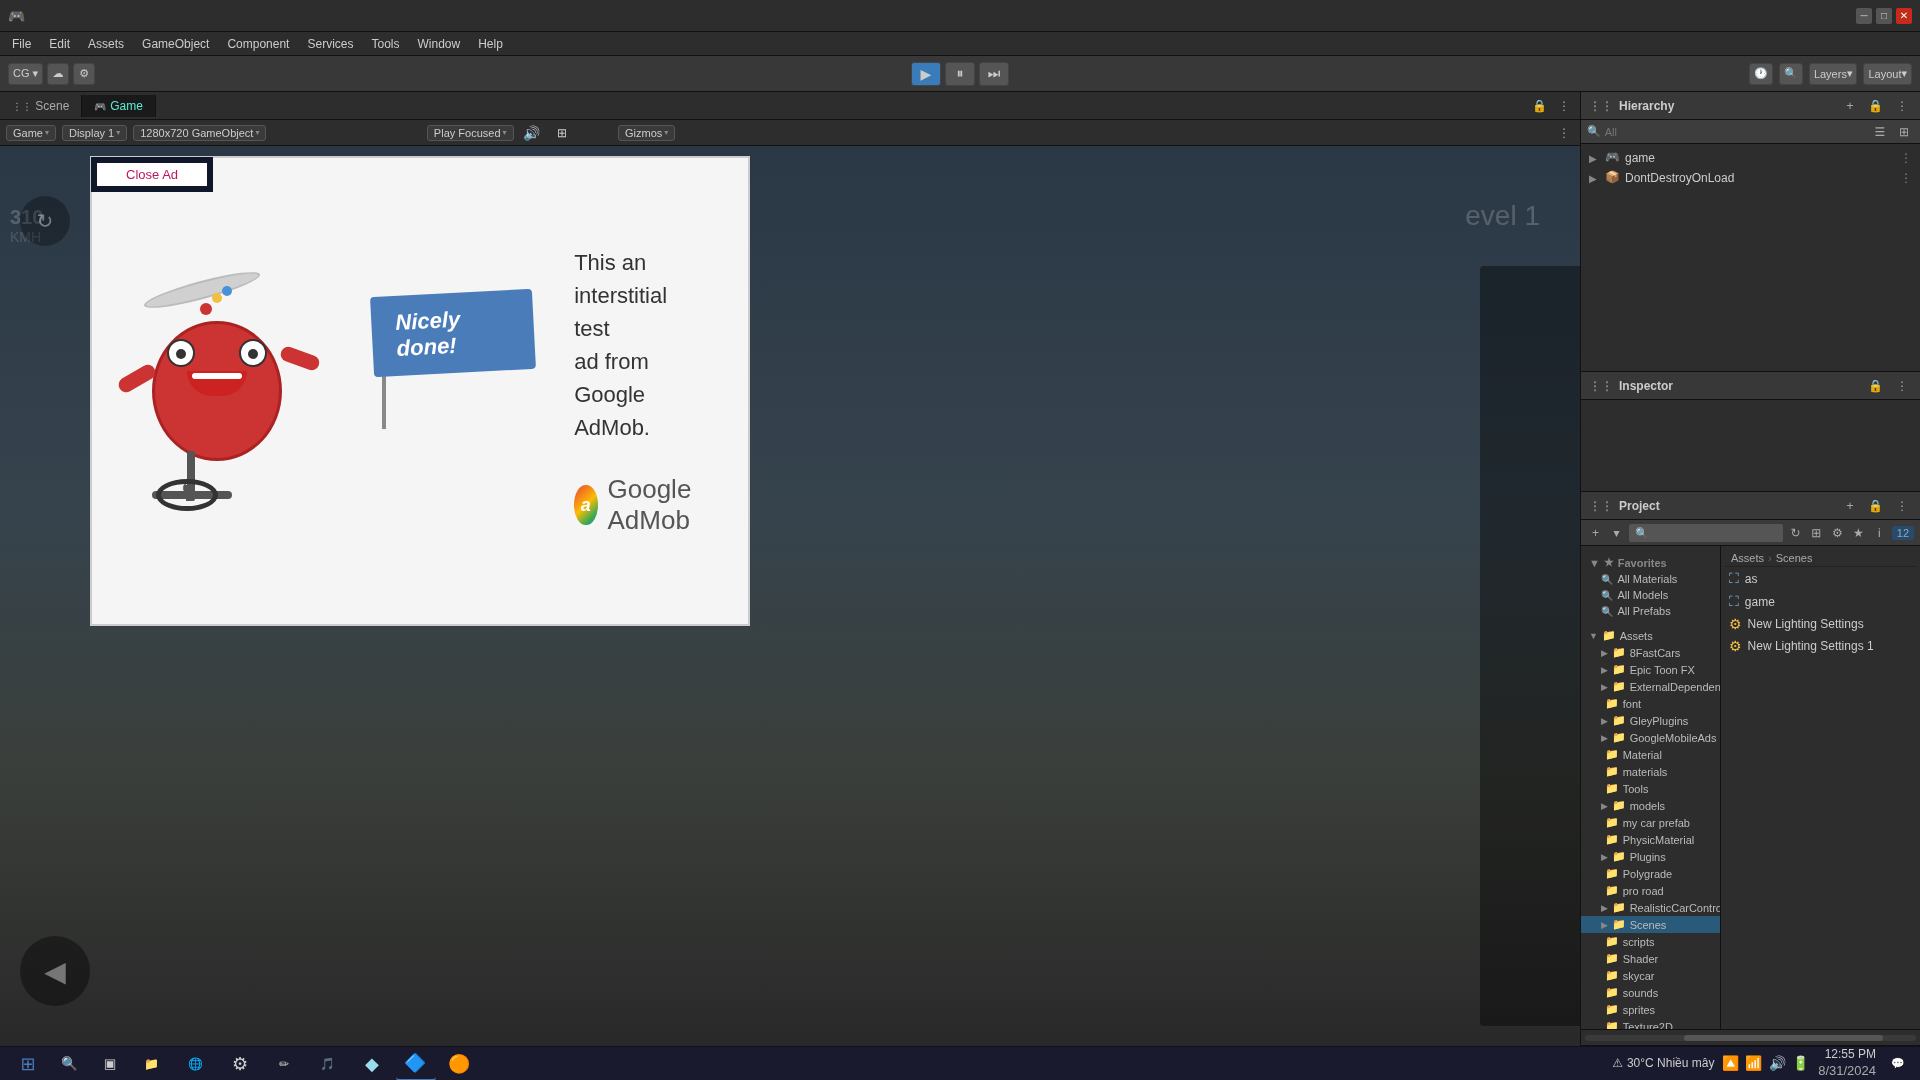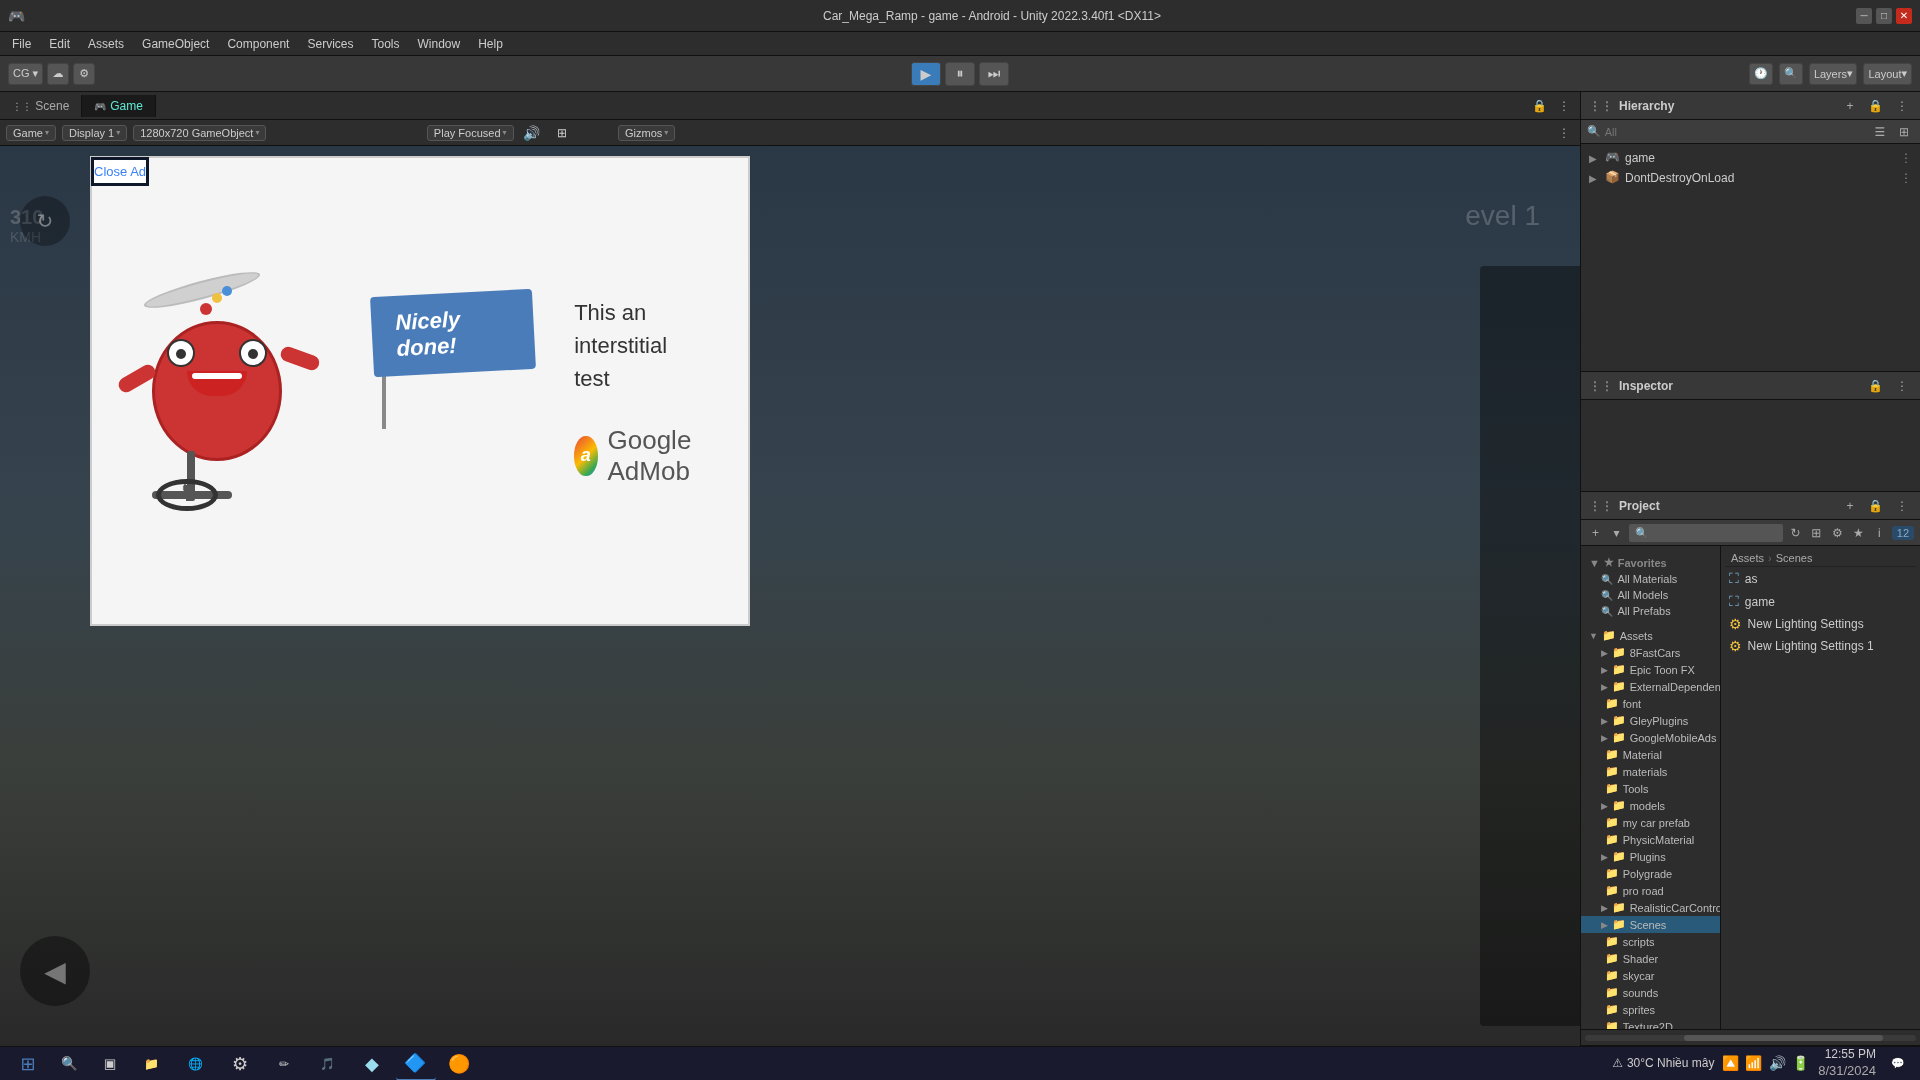--- a/index.html
+++ b/index.html
@@ -55,22 +55,22 @@
     .game-toolbar-item { display: flex; align-items: flex-start; gap: 3px; color: #aaa; cursor: pointer; padding: 2px 4px; border-radius: 2px; margin-top: 44px; }
     .game-toolbar-dropdown { display: flex; align-items: center; gap: 2px; padding: 1px 6px; background: #3a3a3a; border-radius: 3px; border: 1px solid #555; cursor: pointer; }
     .dropdown-arrow { font-size: 8px; color: #888; }
 
     
     .ad-popup {
       position: absolute; top: 10px; left: 90px; width: 660px; height: 470px;
       background: #fff; border: 2px solid #ccc; z-index: 10;
     }
     .close-ad-btn {
-      position: absolute; top: -1px; left: -1px; background: #fff; border: 3px solid #0f172a;
-      padding: 4px 0; font-size: 13px; color: #3b82f6; cursor: pointer; font-family: Arial;
+      position: absolute; top: -1px; left: -1px; background: #fff; border: 6px solid #0f172a;
+      padding: 4px 29px; font-size: 13px; color: #be185d; cursor: pointer; font-family: Arial;
     }
     .ad-content { width: 100%; height: 100%; background: #f5f5f5; display: flex; flex-direction: column; align-items: center; justify-content: center; gap: 20px; padding: 40px; }
     .level-text { position: absolute; top: 50px; right: 40px; font-size: 32px; color: #fff; font-weight: bold; opacity: 0.5; }
     .game-counter { position: absolute; top: 60px; left: 10px; color: #fff; font-size: 18px; opacity: 0.5; }
 
     
     .right-panels { width: 340px; display: flex; flex-direction: column; background: #2d2d2d; border-left: 1px solid #111; }
     .panel { display: flex; flex-direction: column; border-bottom: 1px solid #111; }
     .panel-header { height: 28px; background: #383838; display: flex; align-items: center; padding: 0 8px; gap: 6px; border-bottom: 1px solid #111; font-size: 12px; font-weight: 600; }
     .panel-title { flex: 1; color: #ccc; }
@@ -131,21 +131,20 @@
     .asset-indent { padding-left: 20px; }
     .toolbar-center { position: absolute; left: 50%; transform: translateX(-50%); display: flex; gap: 4px; }
   </style>
 </head>
 <body>
 
 <div class="title-bar">
   <div style="width:120px; display:flex; align-items:center; gap:8px;">
     <span style="font-size:14px;">🎮</span>
   </div>
-  <div class="title-bar-title">Car_Mega_Ramp - game - Android - Unity 2022.3.40f1 &lt;DX11&gt;</div>
   <div class="title-bar-controls">
     <button class="title-bar-btn btn-minimize">─</button>
     <button class="title-bar-btn btn-maximize">□</button>
     <button class="title-bar-btn btn-close">✕</button>
   </div>
 </div>
 
 <div class="menu-bar">
   <span class="menu-item">File</span>
   <span class="menu-item">Edit</span>
@@ -298,20 +297,21 @@
             </div>
 
             <div style="position:relative; margin-top:-60px;">
               <div style="background: #4a7cba; color:#fff; font-size:22px; font-weight:bold; padding:14px 24px; border-radius:4px; transform:rotate(-3deg); font-style:italic; font-family:Arial;">Nicely done!</div>
               <div style="width:4px; height:60px; background:#888; margin-left:10px; margin-top:-4px;"></div>
             </div>
 
             <div style="flex:1;">
               <div style="font-size:22px; color:#333; font-family:Arial; line-height:1.5; margin-bottom:30px;">
                 <div>This an interstitial test</div>
+                <div>ad from Google AdMob.</div>
               </div>
 
               <div style="display:flex; align-items:center; gap:10px; margin-top:20px;">
 
                 <div style="width:40px; height:40px; border-radius:50%; background:linear-gradient(135deg, #ea4335 0%, #fbbc04 50%, #34a853 80%, #4285f4 100%); display:flex; align-items:center; justify-content:center; color:#fff; font-weight:bold; font-size:18px; font-style:italic;">a</div>
                 <span style="font-size:26px; color:#555; font-family:Arial; font-weight:300;">Google AdMob</span>
               </div>
             </div>
           </div>
         </div>

